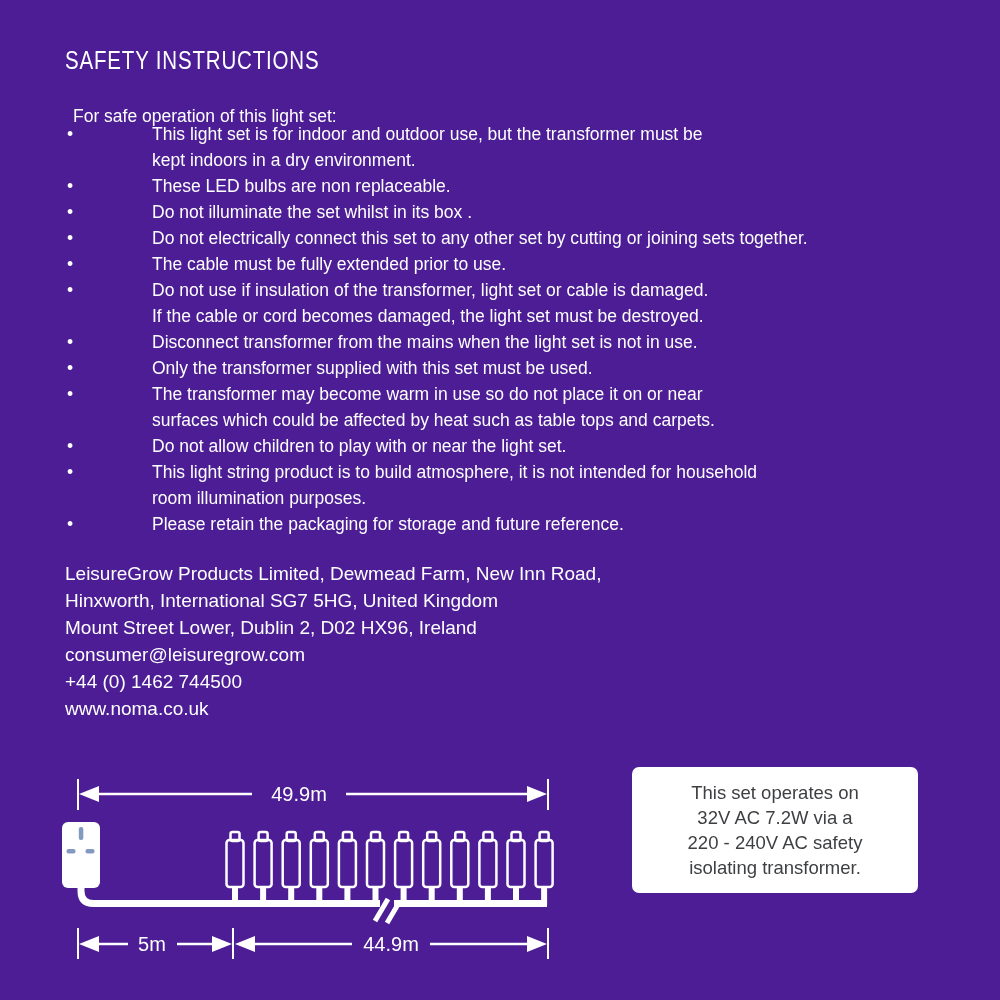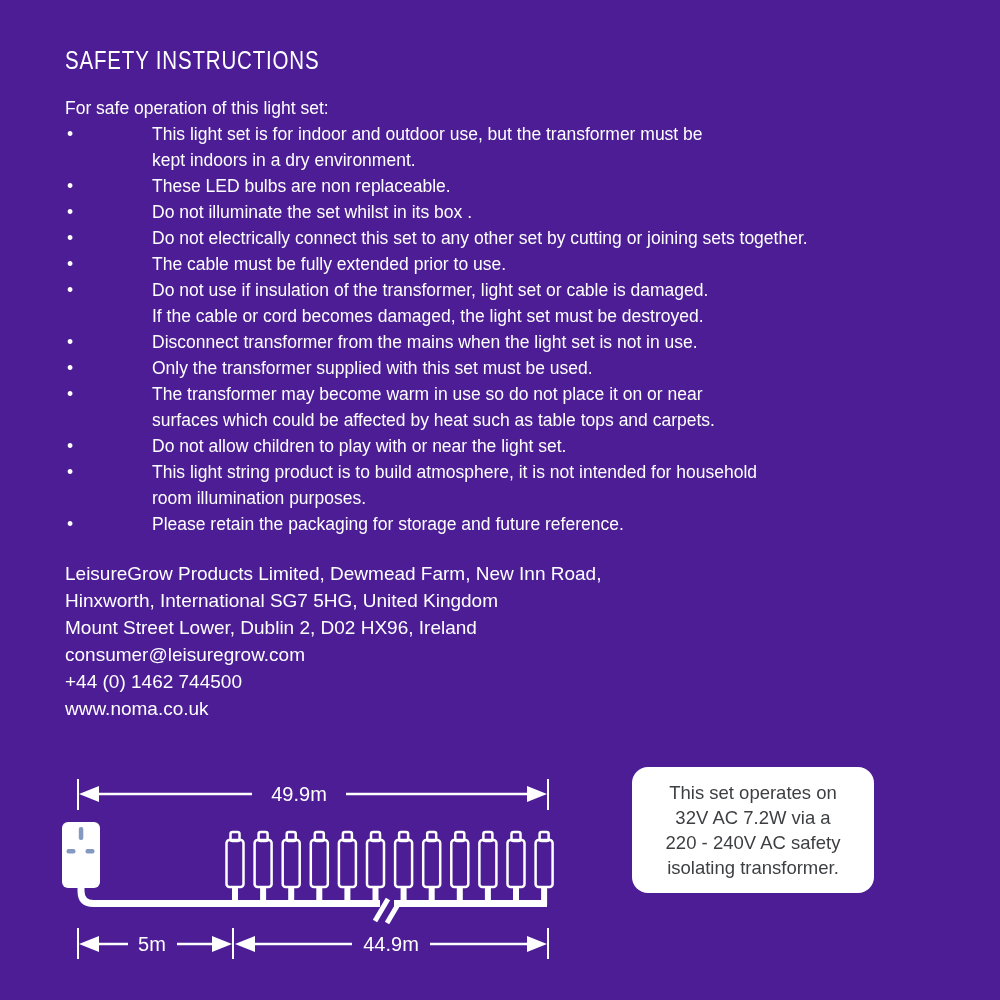--- a/index.html
+++ b/index.html
@@ -11,41 +11,41 @@
     color:#ffffff;
     overflow:hidden;
   }
   .title{
     position:absolute;left:65px;top:46px;margin:0;
     font-size:25px;font-weight:500;letter-spacing:1px;
     transform:scaleX(0.82);transform-origin:left top;
     white-space:nowrap;
   }
   .intro{
-    position:absolute;left:65px;top:95px;margin:0;
+    position:absolute;left:65px;top:95px;margin:8px;
     font-size:17.5px;font-weight:500;line-height:26px;
   }
   .bullets{
     position:absolute;left:65px;top:121px;width:890px;
     margin:0;padding:0;list-style:none;
     font-size:17.5px;font-weight:500;line-height:26px;
   }
   .bullets li{position:relative;padding-left:87px;}
   .bullets .dot{position:absolute;left:2px;top:0;}
   .btext{white-space:pre-line;}
   .address{
     position:absolute;left:65px;top:560px;
     font-size:19px;font-weight:500;line-height:27px;
   }
   .diagram{position:absolute;left:0;top:760px;width:944px;height:240px;}
   .diagram svg{display:block;}
   .dim-label{font-family:"Liberation Sans",sans-serif;font-size:20px;font-weight:500;fill:#ffffff;}
   .info-box{
-    position:absolute;left:632px;top:767px;width:242px;height:126px;
-    background:#ffffff;border-radius:16px;
+    position:absolute;left:632px;top:767px;width:286px;height:126px;
+    background:#ffffff;border-radius:7px;
     display:flex;flex-direction:column;align-items:center;justify-content:center;
     color:#3d3f42;font-size:18.5px;font-weight:500;line-height:25px;
     text-align:center;
   }
 </style>
 </head>
 <body>
 
 <div class="canvas">
 

